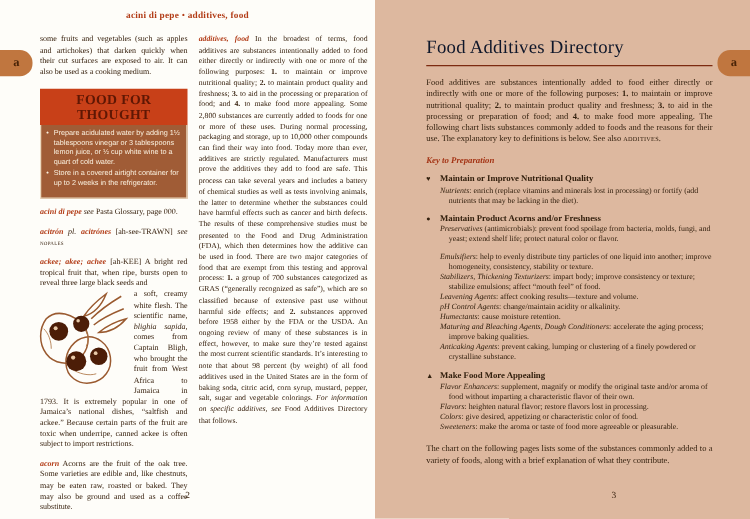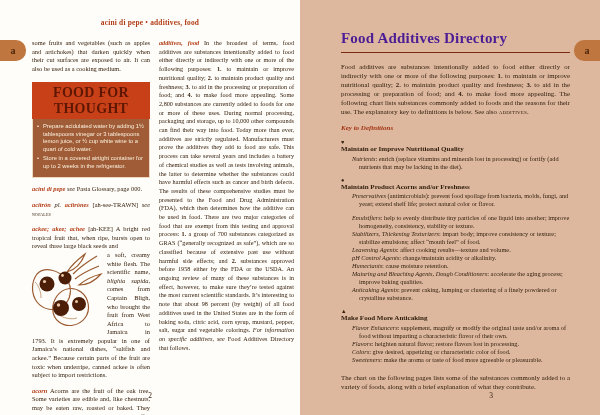--- a/index.html
+++ b/index.html
@@ -7,63 +7,63 @@
     --text:#38220f; --rtext:#33200e; --band:#c84018; --band-text:#5f1704;
     --fftbody:#a05c36; --ffttext:#faf0de; --tab:#c0763f; --tabtext:#4a2408; --rule:#7c2a10;
   }
   *{box-sizing:border-box; margin:0; padding:0;}
   body{width:600px; height:415px; font-family:"Liberation Serif", serif;}
   .spread{position:relative; width:600px; height:415px; background:#fff; overflow:hidden;}
 
   
   .left-page{position:absolute; left:0; top:0; width:300px; height:415px;
     background:var(--left-bg); overflow:hidden;}
-  .lp-header{margin-top:18px; text-align:center; color:var(--entry);
+  .lp-header{margin-top:7px; text-align:center; color:var(--entry);
     font-size:7.4px; letter-spacing:.2px;}
   .lp-header .hdr-b{font-weight:bold;}
   .lp-cols{display:flex; gap:9px; padding:12px 6px 0 32px;}
   .col1{width:118px;}
   .col2{width:135px;}
   .para{font-size:6.4px; line-height:8.6px; color:var(--text); text-align:justify;}
   .col2 .para{font-size:6.2px; line-height:8.7px;}
   .entry-block{margin-top:7px;}
   .term{color:var(--entry); font-weight:bold; font-style:italic;}
   .b{font-weight:bold;}
   .i{font-style:italic;}
   .sc{font-variant:small-caps; letter-spacing:.2px;}
 
   .fft-box{margin-top:9px; width:118px;}
   .fft-title{background:var(--band); color:var(--band-text); font-weight:bold;
-    font-size:14px; text-align:center; padding:3px 0 2px; letter-spacing:.3px;}
+    font-size:11px; text-align:center; padding:3px 0 2px; letter-spacing:.3px;}
   .fft-body{background:var(--fftbody); border:1px solid #ecd9c0; border-top:none; padding:4px 4px 5px 4px;}
   .fft-bullet{font-family:"Liberation Sans", sans-serif; font-size:5.8px; line-height:7.5px;
     color:var(--ffttext); padding-left:6px; position:relative; margin-bottom:2px;}
   .fft-bullet:before{content:"•"; position:absolute; left:0; top:0;}
 
   .ackee-art{float:left; width:76px; height:80px; margin:1px 4px 1px -5px;}
 
   .folio{position:absolute; bottom:15px; width:100%; text-align:center;
     font-size:7.5px; color:var(--text);}
 
   
   .tab{position:absolute; top:40px; width:26px; height:21px; background:var(--tab);
     color:var(--tabtext); font-weight:bold; font-size:10px;
     display:flex; align-items:center; justify-content:center;}
   .tab-left{left:0; border-radius:0 10px 10px 0;}
   .tab-right{left:574px; border-radius:10px 0 0 10px;}
 
   
   .right-page{position:absolute; left:300px; top:0; width:300px; height:415px;
     background:var(--right-bg); overflow:hidden; padding:30px 30px 0 41px; color:var(--rtext);}
-  .rp-title{font-size:15px; font-weight:bold; color:#4c1d95; letter-spacing:.2px;}
+  .rp-title{font-size:15px; font-weight:normal; color:#0f172a; letter-spacing:.2px;}
   .rp-rule{border:none; border-top:1.6px solid var(--rule); margin:5px 0 0;}
   .rp-intro{margin-top:9px; font-size:6.8px; line-height:9px; text-align:justify;}
   .key-title{margin:8px 0 7px; font-size:7px; font-weight:bold; font-style:italic; color:var(--accent);}
   .key-section{margin-bottom:6px;}
-  .key-heading{font-size:7px; font-weight:bold; display:flex; align-items:baseline; margin-bottom:1.5px;flex-direction:column;}
+  .key-heading{font-size:7px; font-weight:bold; display:flex; align-items:baseline; margin-bottom:1.5px;}
   .key-symbol{width:11px; font-size:5.6px; flex:none;}
   .key-item{margin-left:11px; font-size:6.3px; line-height:8px; padding-left:7px; text-indent:-7px;}
   .key-item .i{font-style:italic;}
   .rp-closing{margin-top:9px; font-size:6.8px; line-height:9px; text-align:justify;}
 </style>
 </head>
 <body>
 
 <div class="spread">
 
@@ -128,21 +128,21 @@
     <div class="folio">2</div>
     <div class="tab tab-left">a</div>
   </div>
 
   <div class="right-page">
     <div class="rp-title">Food Additives Directory</div>
     <hr class="rp-rule">
 
     <div class="rp-intro"><span>Food additives are substances intentionally added to food either directly or indirectly with one or more of the following purposes: </span><span class="b">1.</span><span> to maintain or improve nutritional quality; </span><span class="b">2.</span><span> to maintain product quality and freshness; </span><span class="b">3.</span><span> to aid in the processing or preparation of food; and </span><span class="b">4.</span><span> to make food more appealing. The following chart lists substances commonly added to foods and the reasons for their use. The explanatory key to definitions is below. See also </span><span class="sc">additives</span><span>.</span></div>
 
-    <div class="key-title">Key to Definitions</div>
+    <div class="key-title">Key to Preparation</div>
 
     <div class="key-section">
       <div class="key-heading">
         <span class="key-symbol">♥</span>
         <span>Maintain or Improve Nutritional Quality</span>
       </div>
       <div class="key-item"><span class="i">Nutrients</span><span>: enrich (replace vitamins and minerals lost in processing) or fortify (add nutrients that may be lacking in the diet).</span></div>
     </div>
 
     <div class="key-section">
@@ -159,21 +159,21 @@
       <div class="key-item"><span class="i">Leavening Agents</span><span>: affect cooking results—texture and volume.</span></div>
       <div class="key-item"><span class="i">pH Control Agents</span><span>: change/maintain acidity or alkalinity.</span></div>
       <div class="key-item"><span class="i">Humectants</span><span>: cause moisture retention.</span></div>
       <div class="key-item"><span class="i">Maturing and Bleaching Agents, Dough Conditioners</span><span>: accelerate the aging process; improve baking qualities.</span></div>
       <div class="key-item"><span class="i">Anticaking Agents</span><span>: prevent caking, lumping or clustering of a finely powdered or crystalline substance.</span></div>
     </div>
 
     <div class="key-section">
       <div class="key-heading">
         <span class="key-symbol">▲</span>
-        <span>Make Food More Anticaking</span>
+        <span>Make Food More Appealing</span>
       </div>
       <div class="key-item"><span class="i">Flavor Enhancers</span><span>: supplement, magnify or modify the original taste and/or aroma of food without imparting a characteristic flavor of their own.</span></div>
       <div class="key-item"><span class="i">Flavors</span><span>: heighten natural flavor; restore flavors lost in processing.</span></div>
       <div class="key-item"><span class="i">Colors</span><span>: give desired, appetizing or characteristic color of food.</span></div>
       <div class="key-item"><span class="i">Sweeteners</span><span>: make the aroma or taste of food more agreeable or pleasurable.</span></div>
     </div>
 
     <div class="rp-closing">The chart on the following pages lists some of the substances commonly added to a variety of foods, along with a brief explanation of what they contribute.</div>
     <div class="folio">3</div>
   </div>

